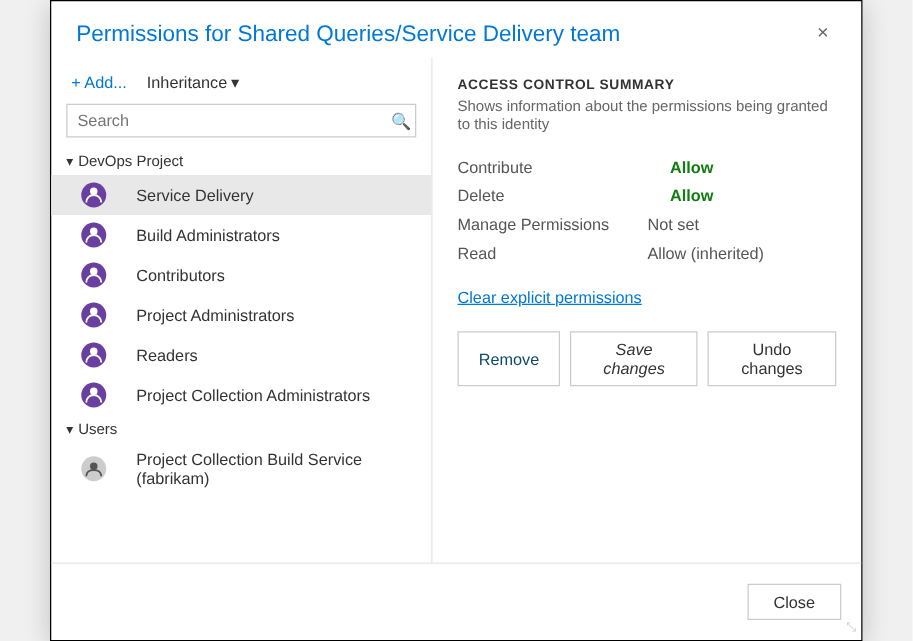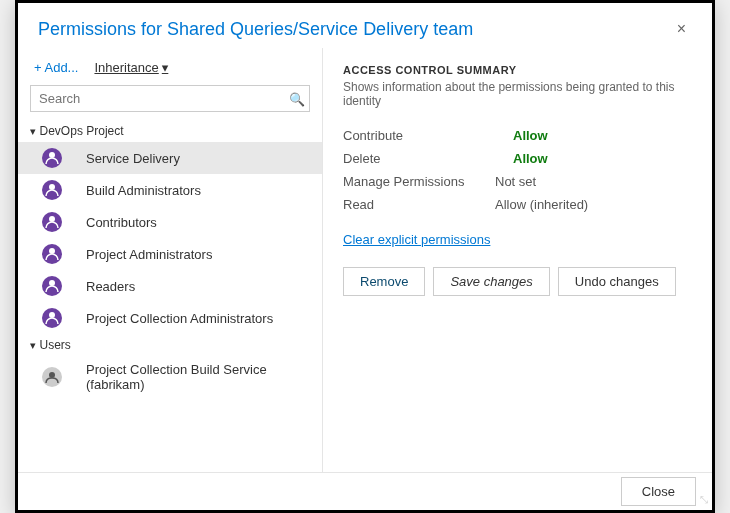--- a/index.html
+++ b/index.html
@@ -6,24 +6,24 @@
     body {
       font-family: "Segoe UI", Arial, sans-serif;
       font-size: 13px;
       background: #f0f0f0;
       display: flex;
       align-items: center;
       justify-content: center;
       min-height: 100vh;
     }
     .dialog {
-      width: 700px;
+      width: 650px;
       min-height: 513px;
       background: #fff;
-      border: 3px solid #000000;
+      border: 1px solid #000000;
       box-shadow: 0 4px 20px rgba(0,0,0,0.2);
       display: flex;
       flex-direction: column;
       position: relative;
     }
     .dialog-header {
       padding: 16px 20px 8px 20px;
       border-bottom: none;
       display: flex;
       justify-content: space-between;
@@ -76,21 +76,20 @@
     .inheritance-btn {
       background: none;
       border: none;
       cursor: pointer;
       color: #333;
       font-size: 13px;
       display: flex;
       align-items: center;
       gap: 3px;
       padding: 2px 6px;
-      text-decoration: underline;
     }
     .search-box {
       margin: 0 12px 8px 12px;
       position: relative;
     }
     .search-input {
       width: 100%;
       padding: 5px 28px 5px 8px;
       border: 1px solid #ccc;
       font-size: 13px;
@@ -204,21 +203,21 @@
       cursor: pointer;
       font-size: 13px;
       color: #333;
     }
     .btn.remove { color: #0c4a6e; text-align: center; }
     .btn.save { color: #333; font-style: italic; }
     .btn.undo { color: #333; }
     
     .dialog-footer {
       border-top: 1px solid #e5e5e5;
-      padding: 4px 16px;
+      padding: 16px 16px;
       display: flex;
       justify-content: flex-end;
     }
     .close-dialog-btn {
       padding: 6px 20px;
       border: 1px solid #ccc;
       background: #fff;
       cursor: pointer;
       font-size: 13px;
       color: #333;

